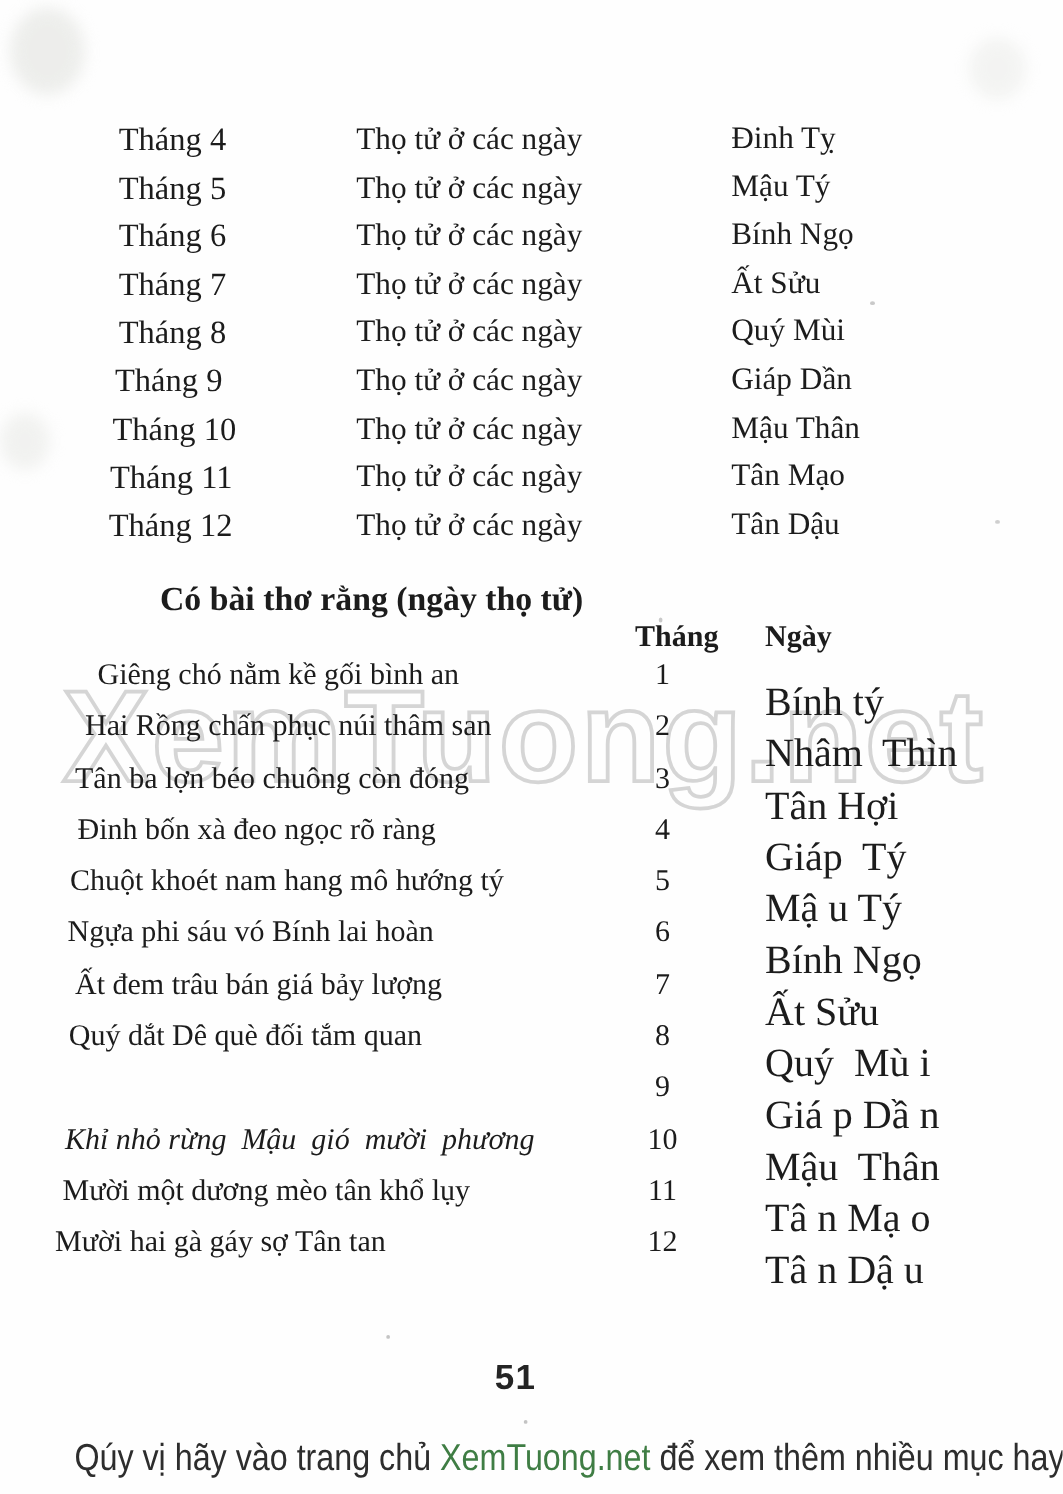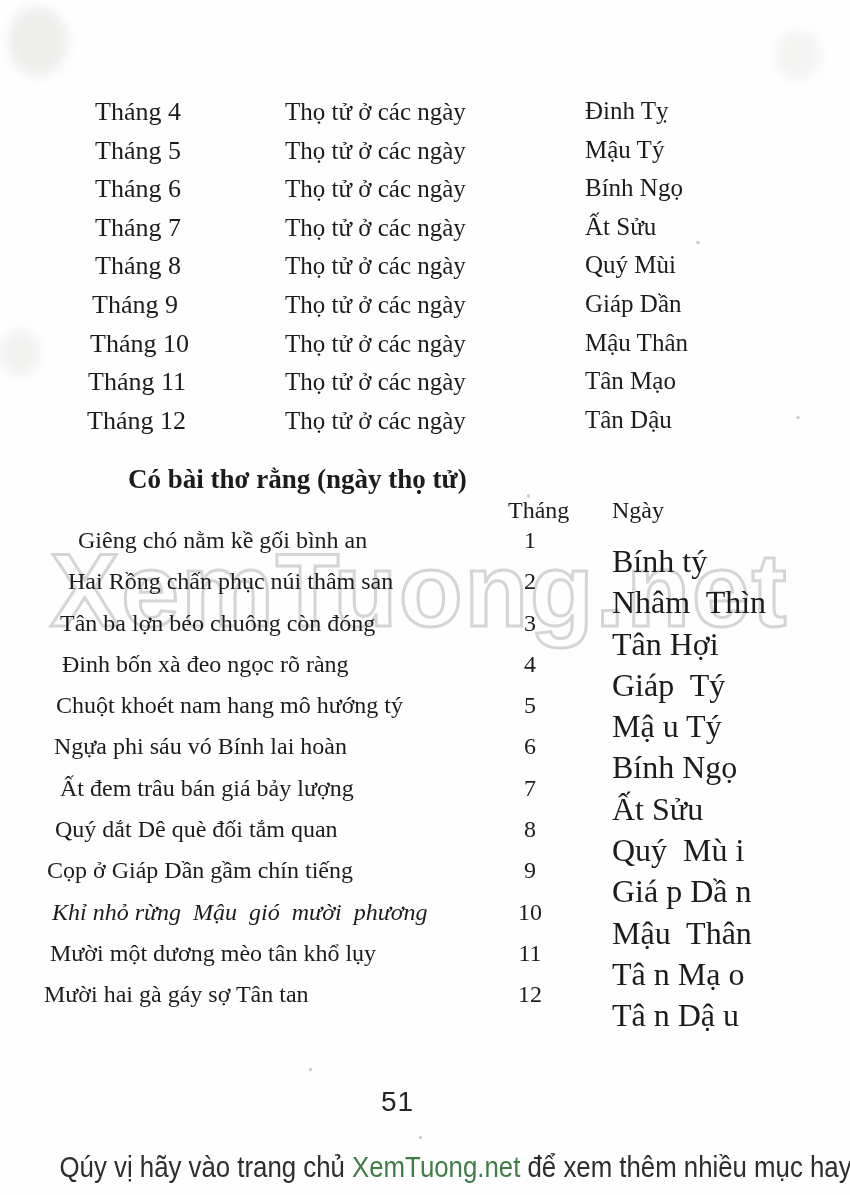--- a/index.html
+++ b/index.html
@@ -16,21 +16,21 @@
   .mt-label{position:absolute;left:285px;top:1px;font-size:25px;white-space:pre;}
   .mt-day{position:absolute;left:585px;top:0;font-size:25px;white-space:pre;}
   
   .mt-row:nth-child(6) .mt-month{left:92px;}
   .mt-row:nth-child(7) .mt-month{left:90px;}
   .mt-row:nth-child(8) .mt-month{left:88px;}
   .mt-row:nth-child(9) .mt-month{left:87px;}
 
   
   .poem-heading{position:absolute;top:464px;left:128px;font-size:27px;font-weight:bold;z-index:2;white-space:pre;}
-  .col-header{position:absolute;font-size:24px;font-weight:normal;z-index:2;white-space:pre;}
+  .col-header{position:absolute;font-size:24px;font-weight:bold;z-index:2;white-space:pre;}
   .col-thang{top:497px;left:508px;}
   .col-ngay{top:497px;left:612px;}
 
   .poem-table{position:absolute;top:527px;left:0;width:778px;z-index:2;}
   .pt-row{position:relative;height:41.3px;}
   .pt-verse{position:absolute;top:0;font-size:24px;white-space:pre;}
   .pt-num{position:absolute;top:0;left:500px;width:60px;text-align:center;font-size:24px;}
   .pt-day{position:absolute;top:16px;left:612px;font-size:32px;white-space:pre;}
   .pt-row:nth-child(1)  .pt-verse{left:78px;}
   .pt-row:nth-child(2)  .pt-verse{left:68px;}
@@ -50,23 +50,23 @@
     position:absolute;top:533px;left:50px;z-index:1;
     font-family:"Liberation Sans", sans-serif;font-weight:bold;
     font-size:104px;letter-spacing:2px;line-height:1.1;
     color:rgba(255,255,255,0.15);
     -webkit-text-stroke:3px rgba(187,187,187,0.62);
     user-select:none;
   }
 
   
   .page-number{
-    position:absolute;top:1086px;left:381px;width:48px;text-align:left;
+    position:absolute;top:1086px;left:381px;width:48px;text-align:right;
     font-family:"Liberation Sans", sans-serif;font-size:28px;color:#242424;
-    letter-spacing:1px;z-index:2;
+    letter-spacing:1px;z-index:2;font-weight:bold;
   }
   .footer{
     position:absolute;top:1150px;left:0;width:850px;text-align:center;
     font-family:"Liberation Sans", sans-serif;font-size:30px;color:#2d2d2d;
     transform:scaleX(0.86);transform-origin:50% 50%;z-index:2;white-space:nowrap;
   }
   .footer .footer-link{color:#3f7d44;}
 
   
   .speck{position:absolute;background:#8a8a8a;border-radius:50%;z-index:1;}
@@ -176,21 +176,20 @@
     <span class="pt-verse">Ất đem trâu bán giá bảy lượng</span>
     <span class="pt-num">7</span>
     <span class="pt-day">Ất Sửu</span>
   </div>
   <div class="pt-row">
     <span class="pt-verse">Quý dắt Dê què đối tắm quan</span>
     <span class="pt-num">8</span>
     <span class="pt-day">Quý  Mù i</span>
   </div>
   <div class="pt-row">
-    <span class="pt-verse">Cọp ở Giáp Dần gầm chín tiếng</span>
     <span class="pt-num">9</span>
     <span class="pt-day">Giá p Dầ n</span>
   </div>
   <div class="pt-row">
     <span class="pt-verse">Khỉ nhỏ rừng  Mậu  gió  mười  phương</span>
     <span class="pt-num">10</span>
     <span class="pt-day">Mậu  Thân</span>
   </div>
   <div class="pt-row">
     <span class="pt-verse">Mười một dương mèo tân khổ lụy</span>

